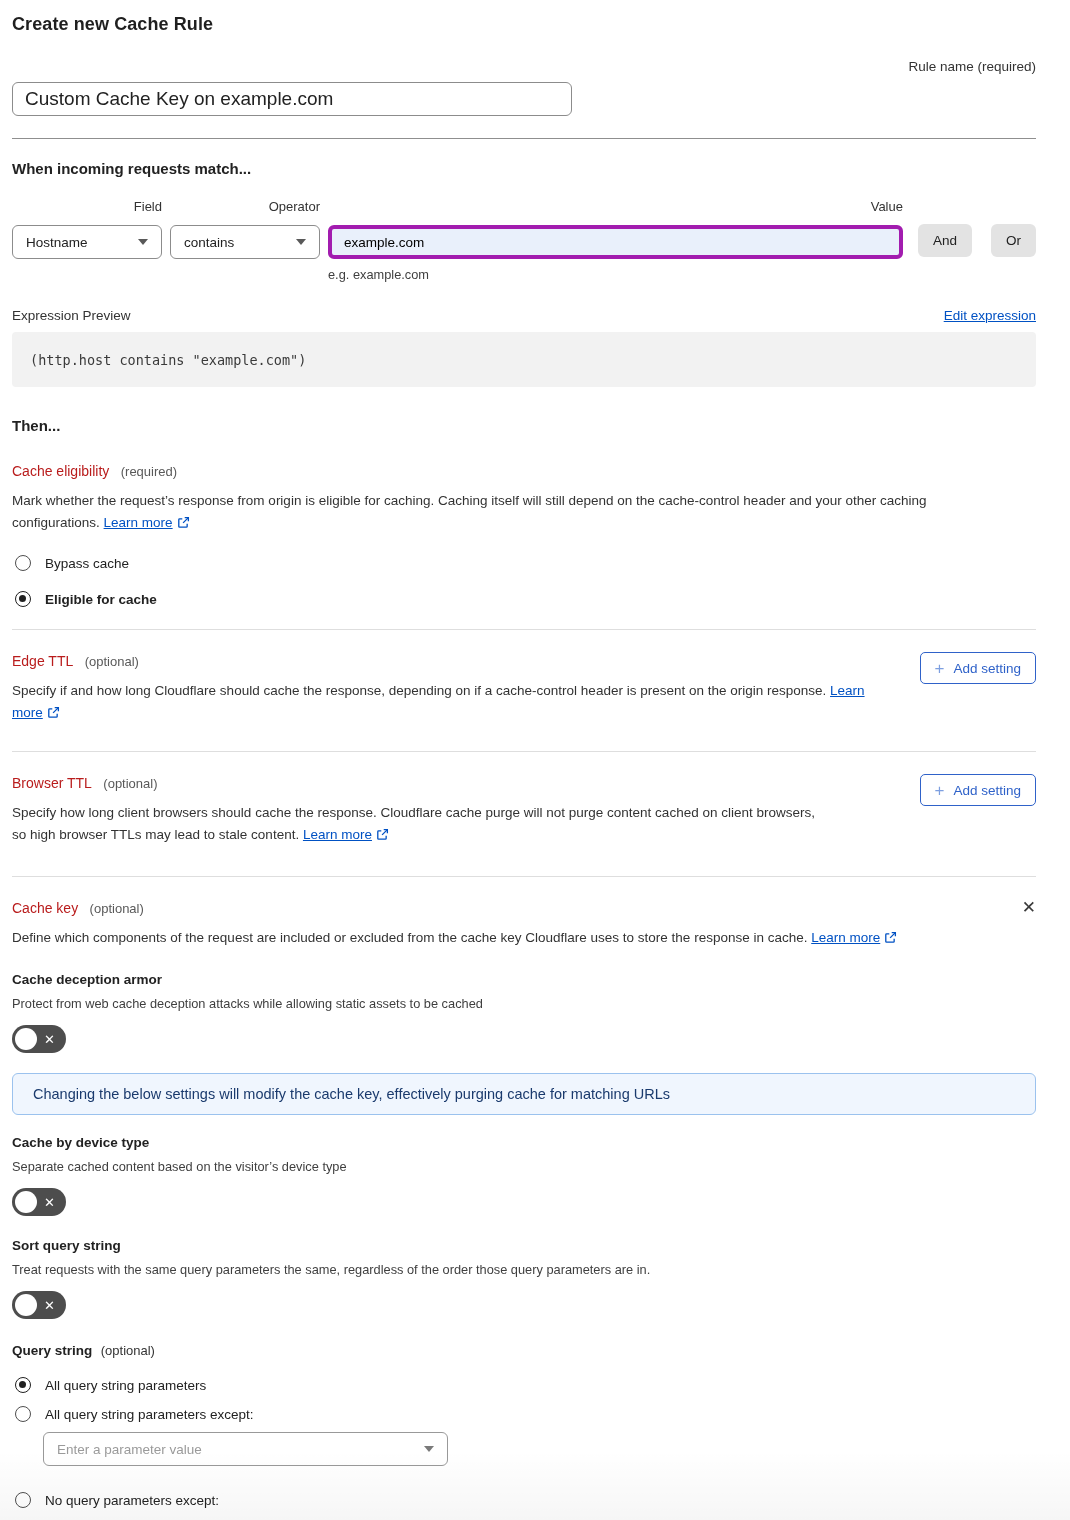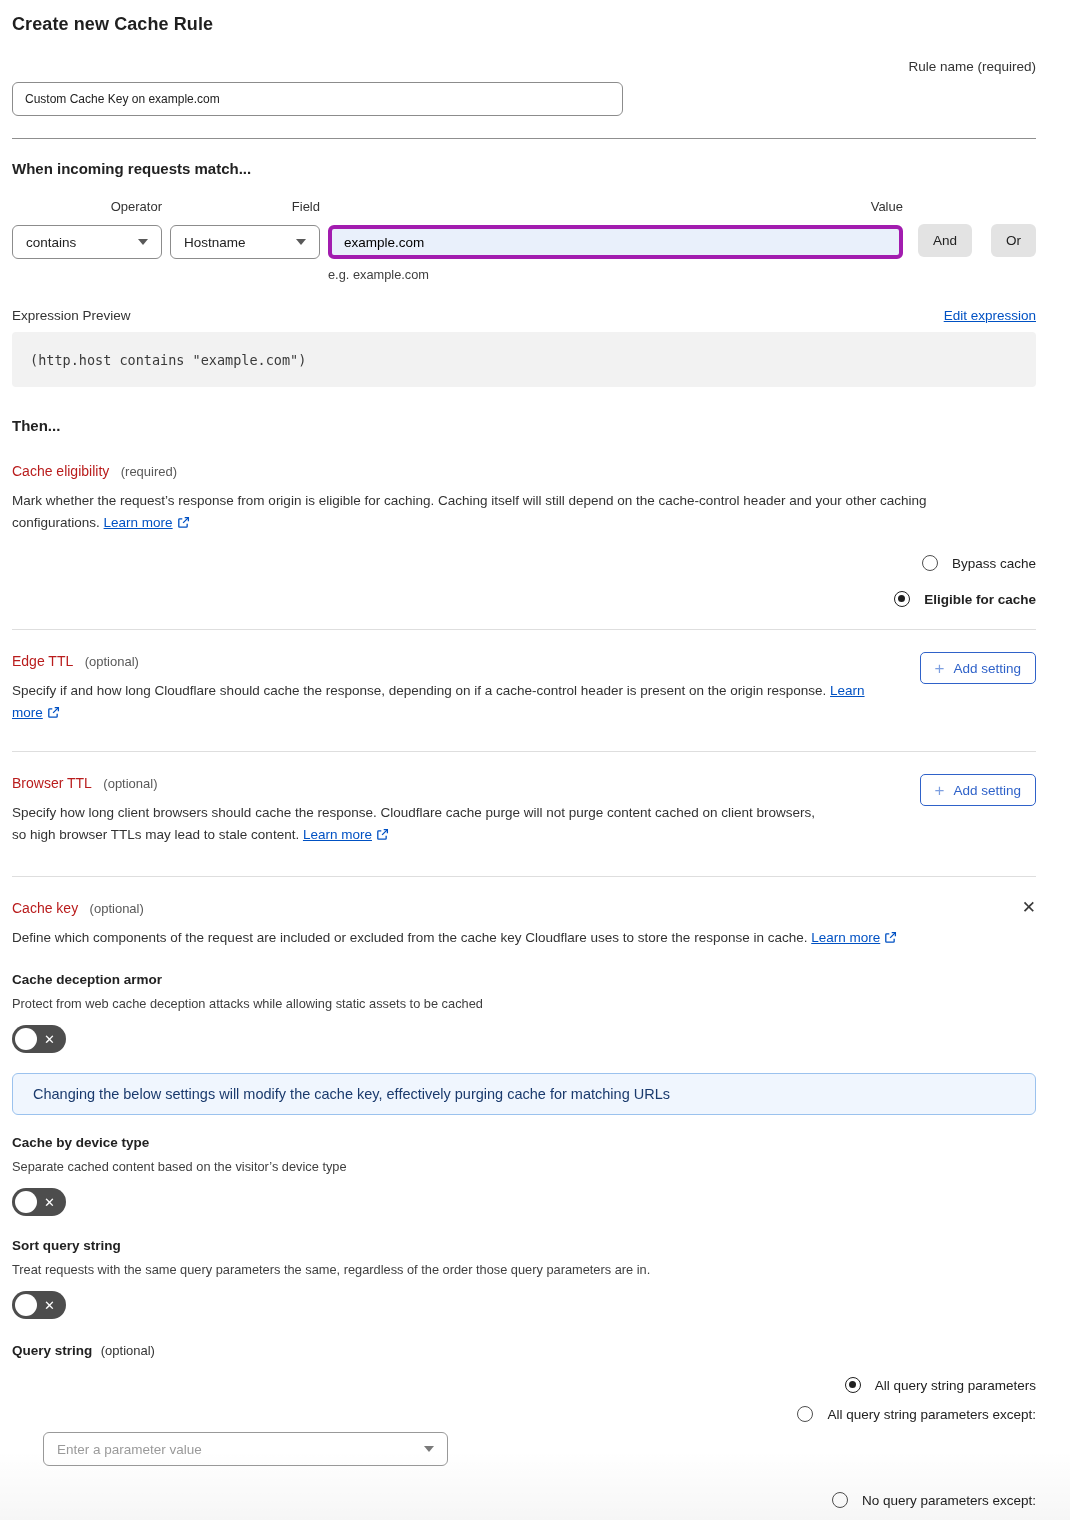--- a/index.html
+++ b/index.html
@@ -9,22 +9,22 @@
     font-family: "Liberation Sans", sans-serif; color: #313131;
   }
   .page { padding: 14px 34px 0 12px; }
 
   h1.page-title { font-size: 18px; font-weight: bold; color: #1f1f1f; letter-spacing: .1px; }
 
   .field-label { font-size: 13.5px; color: #333; text-align: right; }
   .rule-name { margin-top: 24px; }
   .rule-name .field-label { margin-bottom: 8px; }
   input.text-input {
-    width: 611px; height: 34px; border: 1px solid #8c8c8c; border-radius: 6px;
-    padding: 0 12px; font-size: 12px; font-family: "Liberation Sans", sans-serif; color: #222;
+    width: 560px; height: 34px; border: 1px solid #8c8c8c; border-radius: 6px;
+    padding: 0 12px; font-size: 19px; font-family: "Liberation Sans", sans-serif; color: #222;
     background: #fff; outline: none; display: block;
   }
   .helper { font-size: 12.8px; color: #3f3f3f; margin-top: 8px; }
 
   hr.divider-dark { border: none; border-top: 1px solid #8f8f8f; margin-top: 22px; }
   hr.divider { border: none; border-top: 1px solid #dedede; }
 
   .section-heading { font-size: 15px; font-weight: bold; color: #222; }
 
   .match { margin-top: 21px; }
@@ -61,21 +61,21 @@
 
   .then { margin-top: 30px; }
 
   .subsection { margin-top: 28px; }
   .sub-title { font-size: 14px; font-weight: normal; color: #b91c1c; }
   .badge { font-size: 13px; color: #595959; font-weight: normal; margin-left: 7px; }
   .desc { font-size: 13.5px; color: #333; line-height: 1.6; margin-top: 10px; max-width: 1005px; }
   a.learn-more { color: #0051c3; text-decoration: underline; cursor: pointer; }
   .ext-icon { display: inline-block; vertical-align: -2px; margin-left: 4px; }
 
-  .radio-row { display: flex; align-items: center; margin-top: 20px; cursor: pointer; justify-content: flex-end; }
+  .radio-row { display: flex; align-items: center; margin-top: 20px; cursor: pointer; }
   .radio { width: 16px; height: 16px; border-radius: 50%; border: 1.5px solid #4f4f4f; margin-left: 3px; flex: 0 0 16px; position: relative; background: #fff; }
   .radio.checked { border-color: #202020; }
   .radio.checked::after { content: ""; position: absolute; left: 3px; top: 3px; width: 7px; height: 7px; border-radius: 50%; background: #202020; }
   .radio-label { font-size: 13.5px; color: #222; margin-left: 14px; }
   .radio-label.bold { font-weight: bold; }
 
   .ttl-block { display: flex; align-items: flex-start; }
   .ttl-left { flex: 1; max-width: 865px; }
   button.add-setting {
     display: flex; align-items: center; height: 32px; padding: 0 14px; background: #fff;
@@ -129,30 +129,30 @@
     <div class="field-label">Rule name (required)</div>
     <input class="text-input" type="text" value="Custom Cache Key on example.com" style="">
   </div>
 
   <hr class="divider-dark">
 
   <div class="match">
     <div class="section-heading">When incoming requests match...</div>
     <div class="match-row">
       <div class="fgroup">
+        <div class="field-label">Field</div>
+        <div class="select-control w150">
+          <span>Hostname</span>
+          <span class="caret"></span>
+        </div>
+      </div>
+      <div class="fgroup">
         <div class="field-label">Operator</div>
         <div class="select-control w150">
           <span>contains</span>
-          <span class="caret"></span>
-        </div>
-      </div>
-      <div class="fgroup">
-        <div class="field-label">Field</div>
-        <div class="select-control w150">
-          <span>Hostname</span>
           <span class="caret"></span>
         </div>
       </div>
       <div class="fgroup value-group">
         <div class="field-label">Value</div>
         <input class="value-input" type="text" value="example.com" style="">
         <div class="helper">e.g. example.com</div>
       </div>
       <div class="andor">
         <button class="gray-btn">And</button>

